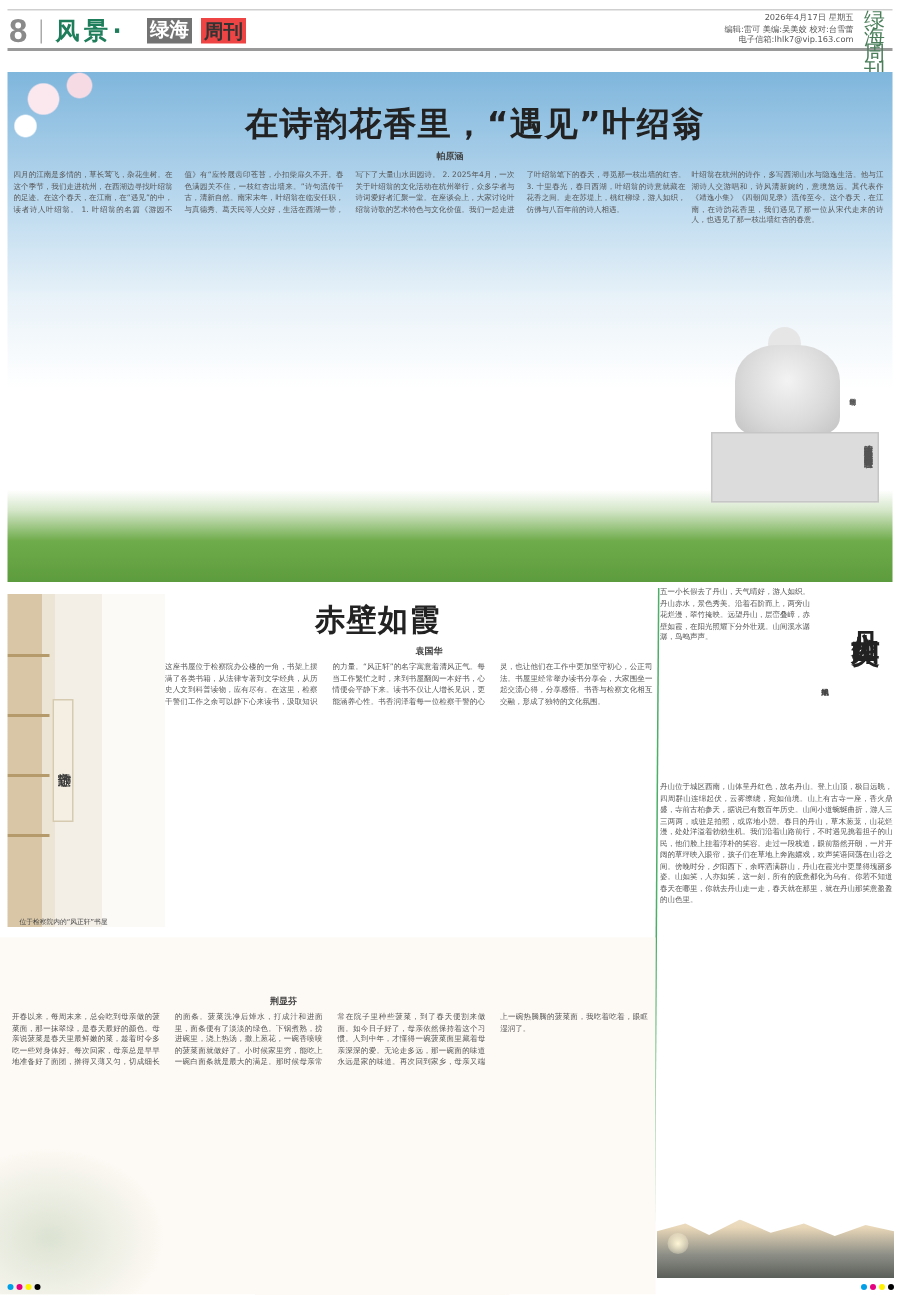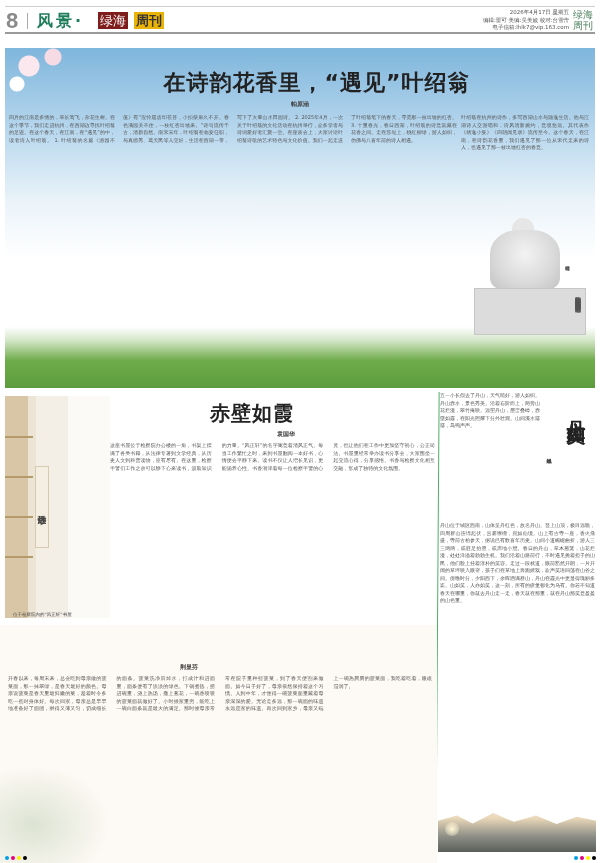--- a/index.html
+++ b/index.html
@@ -4,24 +4,24 @@
 <style>
   * { box-sizing: border-box; margin: 0; padding: 0; }
   html, body { width: 600px; height: 863px; background: #ffffff; overflow: hidden; }
   body { font-family: "DejaVu Sans", "Liberation Sans", sans-serif; color: #333; position: relative; }
 
   
   .masthead { position: absolute; left: 5px; top: 6px; width: 590px; height: 28px; border-top: 1px solid #cfcfcf; border-bottom: 2px solid #9a9a9a; }
   .page-num { position: absolute; left: 1px; top: 3px; font-size: 22px; font-weight: bold; color: #8a8a8a; font-family: "Liberation Sans", sans-serif; line-height: 22px; }
   .page-sep { position: absolute; left: 22px; top: 6px; width: 1px; height: 16px; background: #aaa; }
   .section-name { position: absolute; left: 32px; top: 5px; font-size: 16px; font-weight: bold; color: #1e7d5a; letter-spacing: 3px; line-height: 18px; }
-  .section-tag { position: absolute; left: 93px; top: 5px; background: #7f1d1d; color: #fff; font-size: 13px; font-weight: normal; padding: 1px 2px; line-height: 15px; text-align: center; }
-  .section-sub { position: absolute; left: 129px; top: 5px; background: #eab308; color: #333; font-size: 13px; font-weight: bold; padding: 1px 2px; line-height: 15px; font-family: Liberation Serif, serif; }
+  .section-tag { position: absolute; left: 93px; top: 5px; background: #737373; color: #fff; font-size: 13px; font-weight: bold; padding: 1px 2px; line-height: 15px; text-align: center; }
+  .section-sub { position: absolute; left: 129px; top: 5px; background: #ef4444; color: #333; font-size: 13px; font-weight: bold; padding: 1px 2px; line-height: 15px; font-family: Liberation Serif, serif; }
   .mast-info { position: absolute; right: 26px; top: 2px; text-align: right; font-size: 5.5px; line-height: 7.5px; color: #555; }
-  .mast-logo { position: absolute; right: 1px; top: 2px; width: 22px; height: 22px; font-size: 10px; line-height: 11px; color: #4a7e5a; font-family: "DejaVu Serif", serif; text-align: center; }
+  .mast-logo { position: absolute; right: 1px; top: 2px; width: 22px; height: 22px; font-size: 14px; line-height: 11px; color: #4a7e5a; font-family: "DejaVu Serif", serif; text-align: center; }
 
   
   .feature1 { position: absolute; left: 5px; top: 48px; width: 590px; height: 340px; background: linear-gradient(180deg, #7fb6dc 0%, #b9d8ee 25%, #eaf3f9 45%, #ffffff 62%, #ffffff 82%, #d4e6c8 86%, #6eab4a 92%, #5d9c3e 100%); overflow: hidden; }
   .blossom { position: absolute; left: 0; top: 0; width: 120px; height: 60px; background: radial-gradient(circle at 20% 30%, #fbe7ee 0 10px, transparent 11px), radial-gradient(circle at 40% 15%, #f6dbe4 0 8px, transparent 9px), radial-gradient(circle at 10% 60%, #fff 0 7px, transparent 8px); }
   .f1-title { position: absolute; left: 0; width: 100%; top: 20px; text-align: center; font-size: 22px; color: #222; letter-spacing: 1px; font-family: "DejaVu Sans", sans-serif; margin-left: 17px; }
   .f1-author { position: absolute; left: 0; width: 100%; top: 52px; text-align: center; font-size: 6px; color: #444; font-weight: bold; }
   .f1-body { position: absolute; left: 4px; top: 66px; width: 448px; height: 210px; column-count: 4; column-gap: 8px; font-size: 5px; line-height: 7.5px; color: #555; text-align: justify; }
   .f1-body-right { position: absolute; left: 456px; top: 66px; width: 128px; height: 120px; font-size: 5px; line-height: 7.5px; color: #555; text-align: justify; }
   .statue { position: absolute; left: 470px; top: 220px; width: 118px; height: 115px; }
   .statue-body { position: absolute; left: 20px; top: 10px; width: 70px; height: 60px; background: radial-gradient(ellipse at 50% 40%, #f3f3f3 0%, #d9d9d9 60%, #c2c2c2 100%); border-radius: 40% 40% 20% 20%; }

